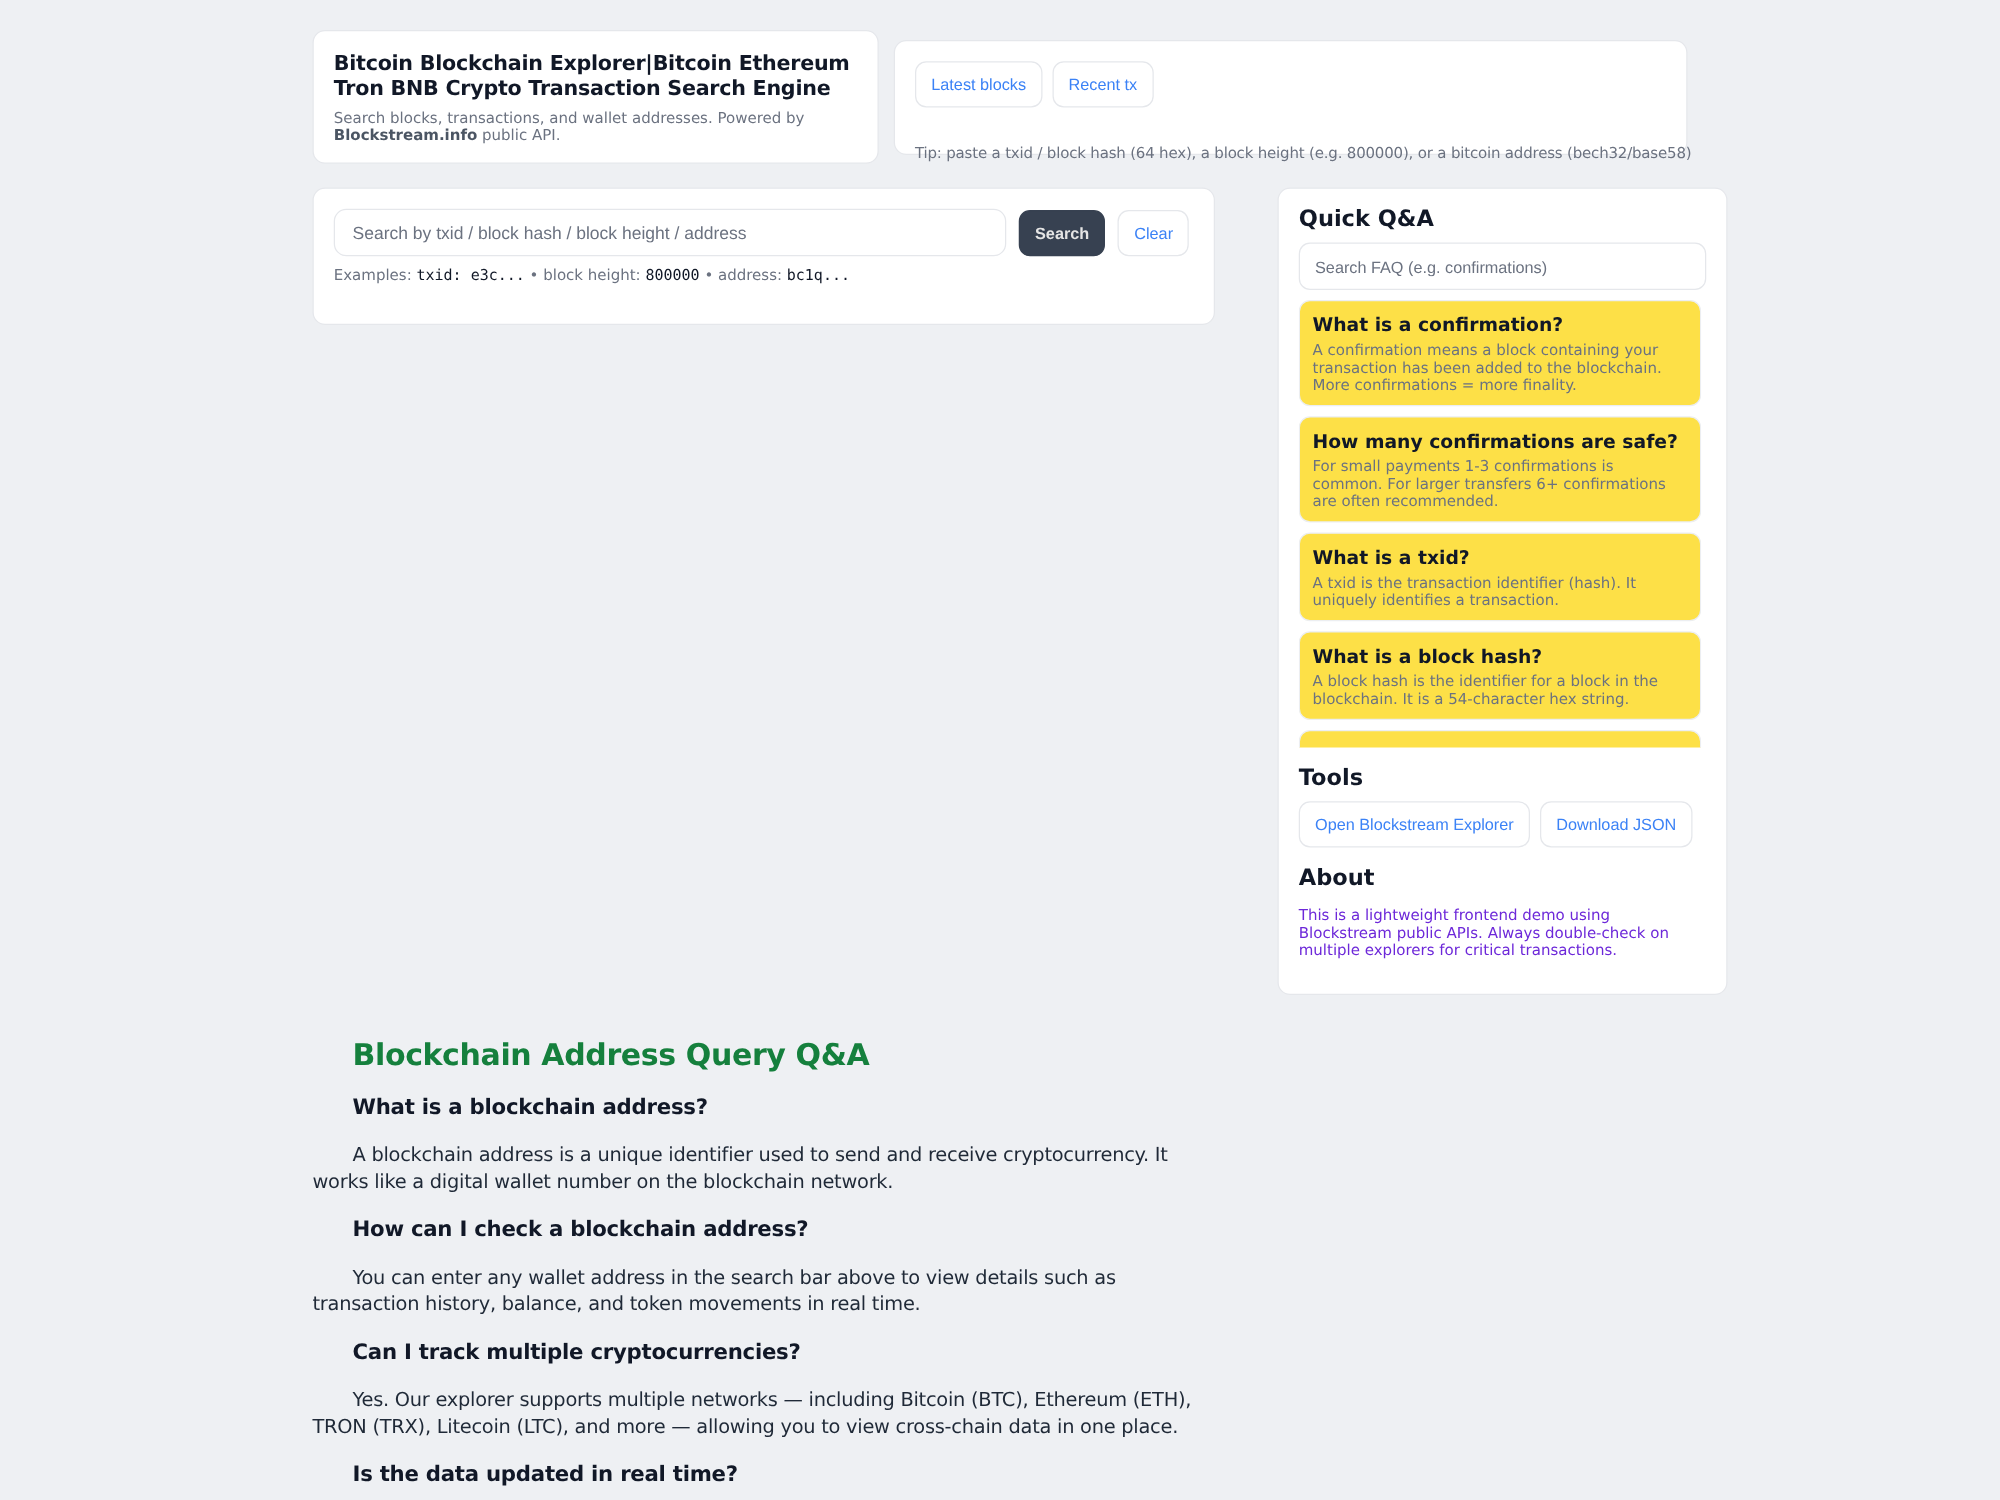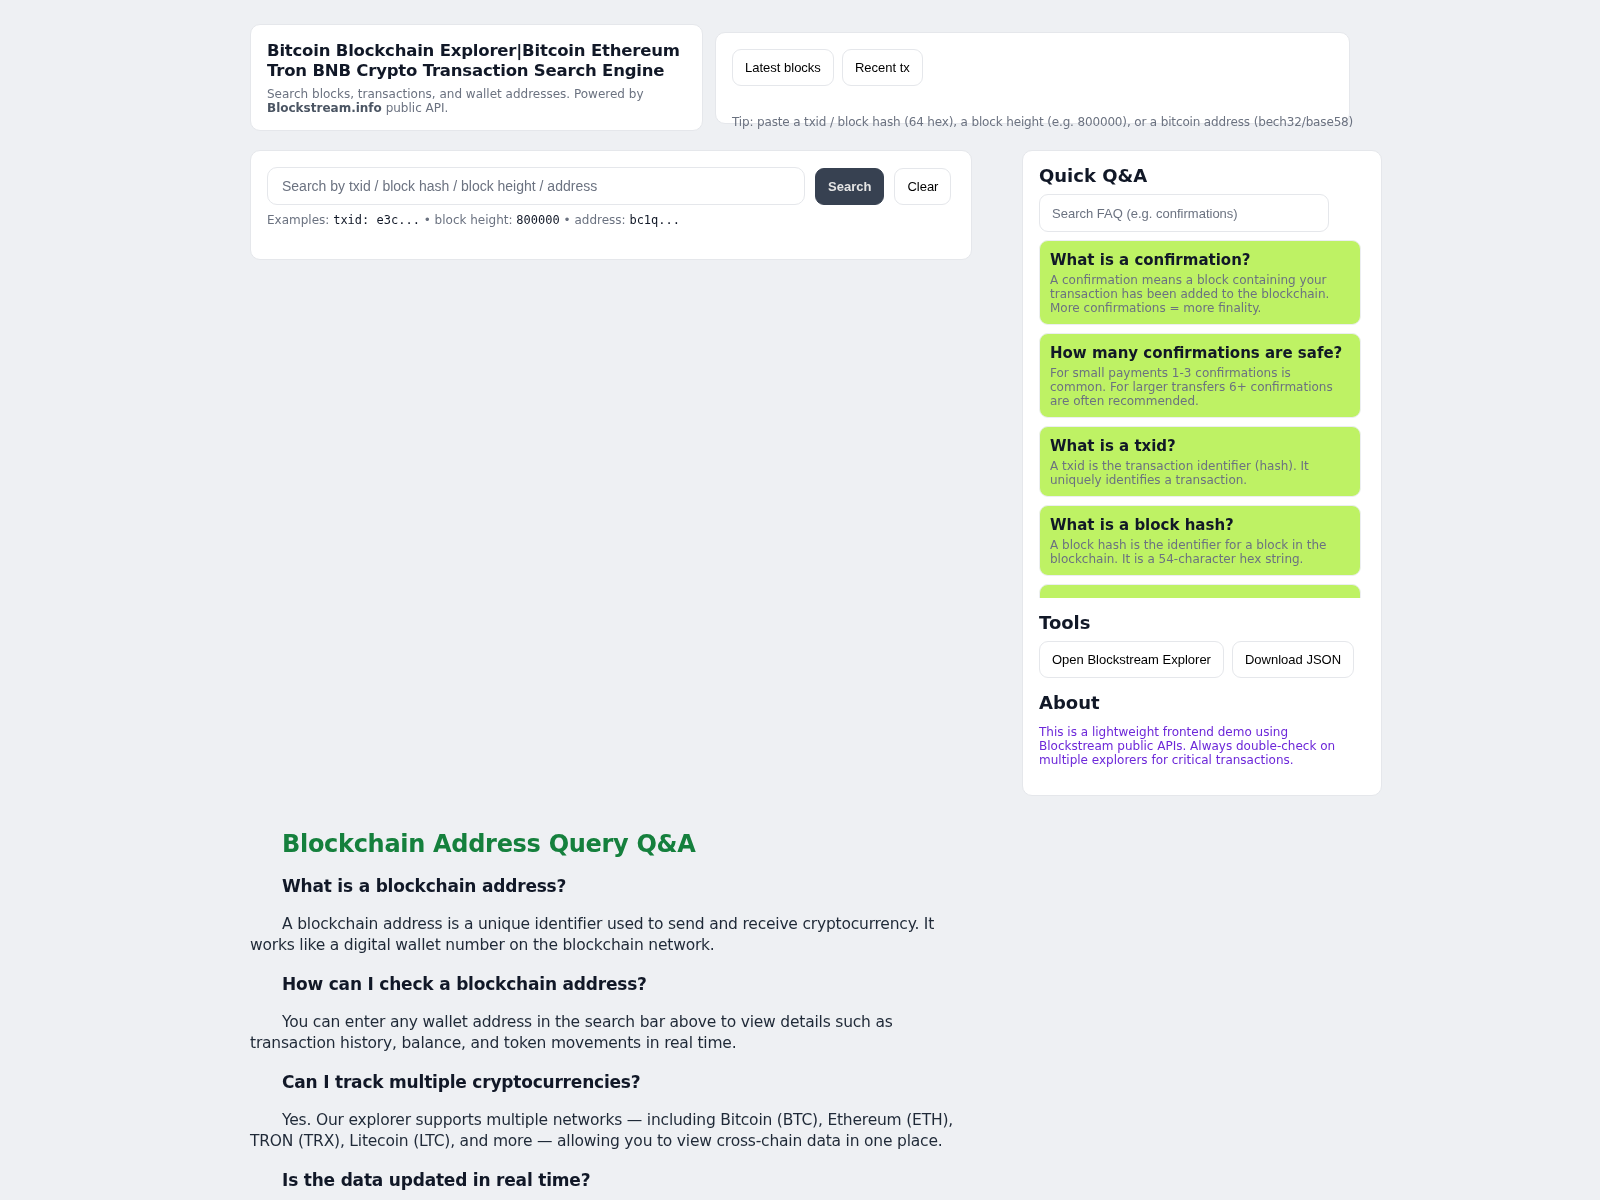--- a/index.html
+++ b/index.html
@@ -12,21 +12,21 @@
   }
   .card {
     position: absolute;
     background: #ffffff;
     border: 1px solid #e5e7eb;
     border-radius: 10px;
   }
   .btn {
     display: inline-flex; align-items: center; justify-content: center;
     background: #fff; border: 1px solid #e5e7eb; border-radius: 9px;
-    font-family: "Liberation Sans", sans-serif; font-size: 13px; color: #000000;
+    font-family: "Liberation Sans", sans-serif; font-size: 13px; color: #3b82f6;
     height: 37px; padding: 0 12px; cursor: pointer;
   }
   .btn-dark { background: #374151; color: #e5e5e5; border-color: #374151; font-weight: bold; }
 
   #header-card { left: 250px; top: 24px; width: 453px; height: 107px; padding: 16px 16px; }
   #header-card h1 { font-size: 16.5px; font-weight: bold; line-height: 20px; color: #111827; letter-spacing: -0.2px; }
   #header-card .sub { margin-top: 6px; font-size: 12px; line-height: 14px; color: #6b7280; }
   #header-card .sub b { color: #4b5563; }
 
   #tools-card { left: 715px; top: 32px; width: 635px; height: 92px; padding: 16px 16px; }
@@ -40,27 +40,27 @@
     padding: 0 14px; font-family: "Liberation Sans", sans-serif; font-size: 14px; color: #111;
     outline: none; background: #fff;
   }
   #search-input::placeholder { color: #6b7280; }
   #search-card .examples { margin-top: 8px; font-size: 12px; color: #6b7280; white-space: nowrap; }
   #search-card .examples code { font-family: "DejaVu Sans Mono", monospace; font-size: 12px; color: #111827; }
 
   #side-card { left: 1022px; top: 150px; width: 360px; height: 646px; padding: 14px 16px; }
   #side-card h2 { font-size: 18px; font-weight: bold; color: #111827; }
   #faq-search {
-    margin-top: 8px; width: 290px; height: 38px; border: 1px solid #e5e7eb; border-radius: 9px;
+    margin-top: 8px; width: 326px; height: 38px; border: 1px solid #e5e7eb; border-radius: 9px;
     padding: 0 12px; font-family: "Liberation Sans", sans-serif; font-size: 13px; outline: none;
   }
   #faq-search::placeholder { color: #6b7280; }
   #faq-list { margin-top: 8px; height: 358px; overflow: hidden; width: 322px; }
   .faq-item {
-    background: #bef264; border: 1px solid #eceef1; border-radius: 9px;
+    background: #fde047; border: 1px solid #eceef1; border-radius: 9px;
     padding: 9px 10px 9px 10px; margin-bottom: 8px;
   }
   .faq-item .q { font-size: 15px; font-weight: bold; color: #111827; line-height: 20px; }
   .faq-item .a { margin-top: 3px; font-size: 12px; color: #6b7280; line-height: 14px; }
   #side-card h2.sec { margin-top: 14px; }
   #side-card .tools-row { margin-top: 8px; display: flex; gap: 8px; }
   #side-card .about { margin-top: 12px; font-size: 12px; line-height: 14px; color: #6d28d9; }
 
   #article { position: absolute; left: 250px; top: 830px; width: 722px; }
   #article h2 { padding-left: 32px; font-size: 24px; font-weight: bold; color: #15803d; letter-spacing: -0.3px; }

